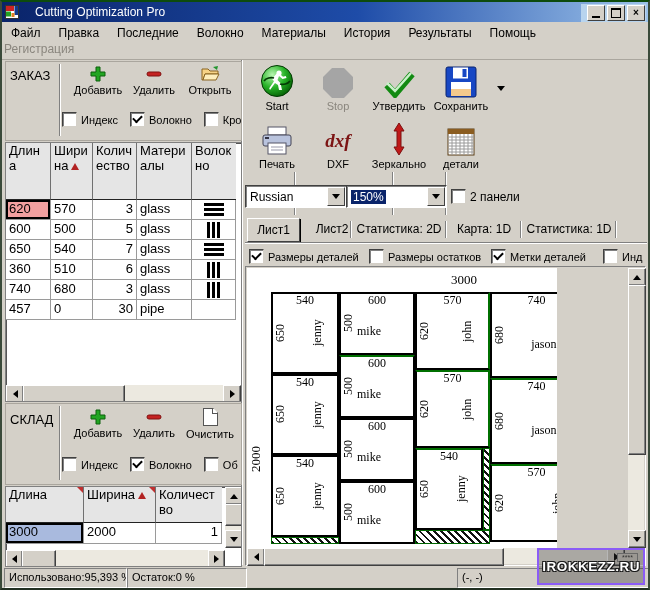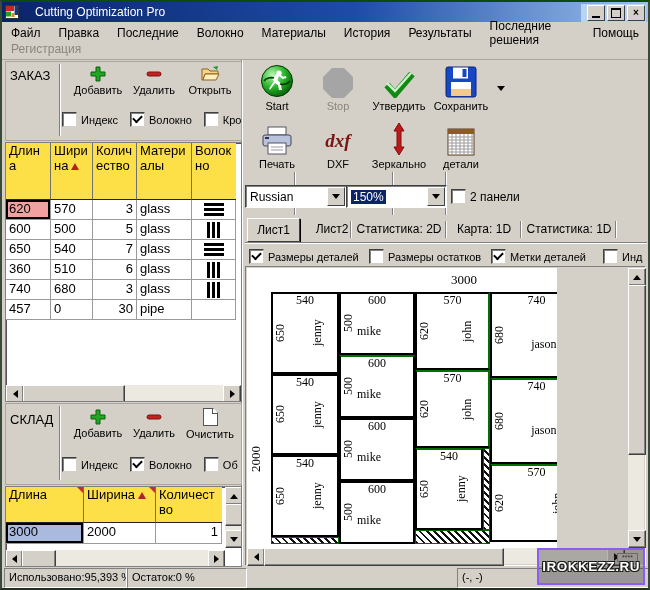--- a/index.html
+++ b/index.html
@@ -14,41 +14,41 @@
   .title{font-weight:normal;font-size:12px;margin-left:16px;white-space:nowrap}
   .winbtns{position:absolute;right:2px;top:2px;display:flex;gap:2px;background:#b8d4ee;padding:1px 1px 1px 6px}
   .wbtn{width:16px;height:14px;background:#d4d0c8;border:1px solid;border-color:#fff #404040 #404040 #fff;
         display:flex;align-items:center;justify-content:center;font-size:10px;font-weight:bold;color:#000;line-height:1}
   .minglyph{width:8px;height:2px;background:#000;margin-top:7px}
   .maxglyph{width:8px;height:7px;border:1px solid #000;border-top-width:2px}
   
   .menubar{position:absolute;left:0;top:21px;right:0;height:19px;display:flex;align-items:center}
   .menubar span{padding:2px 9px;cursor:default}
   .menurow2{position:absolute;left:0;top:40px;right:0;height:17px;border-bottom:1px solid #aaa69e}
-  .menurow2 span{padding:1px 9px;color:#8a867e}
+  .menurow2 span{padding:1px 2px;color:#8a867e}
   
   .groovev{width:1px;background:#808080;box-shadow:1px 0 0 #fff}
   .grooveh{height:1px;background:#808080;box-shadow:0 1px 0 #fff}
   .sunken{border:1px solid;border-color:#808080 #fff #fff #808080}
   
   .tbn{position:absolute;display:flex;flex-direction:column;align-items:center;justify-content:flex-end;cursor:default}
   .tbn .lbl{font-size:11px;margin-top:2px;white-space:nowrap}
   .tbn.disabled .lbl{color:#8a867e}
   
   .cb{width:13px;height:13px;background:#fff;border:1px solid;border-color:#404040 #d4d0c8 #d4d0c8 #404040;
       box-shadow:inset 1px 1px 0 #808080, inset -1px -1px 0 #fff;position:relative;flex:none}
   .cb.checked::after{content:"";position:absolute;left:2px;top:2px;width:7px;height:4px;
       border-left:2px solid #000;border-bottom:2px solid #000;transform:rotate(-45deg)}
   .cbrow{position:absolute;display:flex;align-items:center;gap:4px;font-size:11px;white-space:nowrap}
   
   .tbl{position:absolute;background:#fff;border:1px solid #808080;box-shadow:inset 1px 1px 0 #555;overflow:hidden}
   .trow{display:grid}
   .tc{border-right:1px solid #9a9a9a;border-bottom:1px solid #9a9a9a;padding:1px 3px;font-size:13px;
       overflow:hidden;white-space:nowrap;position:relative;background:#fff}
-  .th{background:#fde047;font-size:13px;word-break:break-all;white-space:normal;line-height:1.15;
+  .th{background:#e5e5e5;font-size:13px;word-break:break-all;white-space:normal;line-height:1.15;
       border-right:1px solid #707070;border-bottom:1px solid #222}
   .num{text-align:left}.qty{text-align:right}
   .selcell-red{background:#f2a0a0 !important;box-shadow:inset 0 0 0 2px #000}
   .selcell-blue{background:#a9bade !important;box-shadow:inset 0 0 0 2px #000}
   .sortup{display:inline-block;width:0;height:0;border-left:4px solid transparent;border-right:4px solid transparent;
       border-bottom:7px solid #b22222;vertical-align:middle;margin-left:3px}
   .cornermark{position:absolute;top:0;right:0;width:0;height:0;border-top:6px solid #c03030;border-left:6px solid transparent}
   .fiber{display:flex;align-items:center;justify-content:center}
   .fib-h{width:20px;height:13px;background:repeating-linear-gradient(180deg,#000 0 3px,transparent 3px 5px)}
   .fib-v{width:13px;height:16px;background:repeating-linear-gradient(90deg,#000 0 3px,transparent 3px 5px)}
@@ -128,21 +128,20 @@
   </div>
 
   <div class="menubar">
     <span>Файл</span>
     <span>Правка</span>
     <span>Последние</span>
     <span>Волокно</span>
     <span>Материалы</span>
     <span>История</span>
     <span>Результаты</span>
-    <span>Последние решения</span>
     <span>Помощь</span>
   </div>
   <div class="menurow2">
     <span>Регистрация</span>
   </div>
 
   <div class="abs groovev" style="left:239px;top:58px;height:505px"></div>
 
   <div class="abs" style="left:3px;top:59px;width:235px;height:78px;border:1px solid #aaa69e">
     <span class="glabel" style="left:4px;top:6px">ЗАКАЗ</span>

